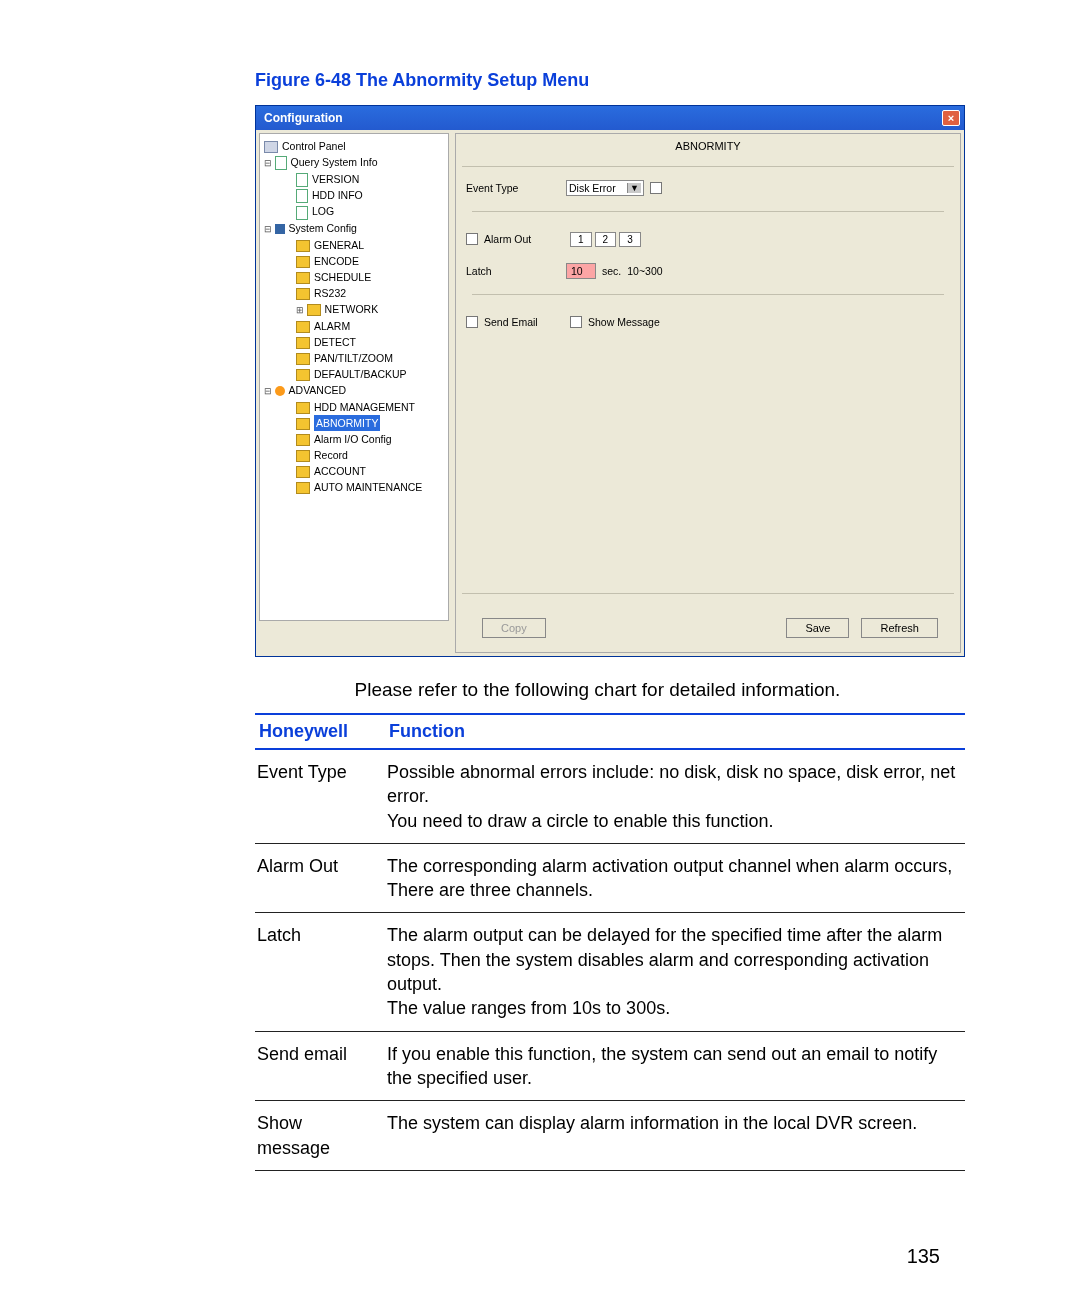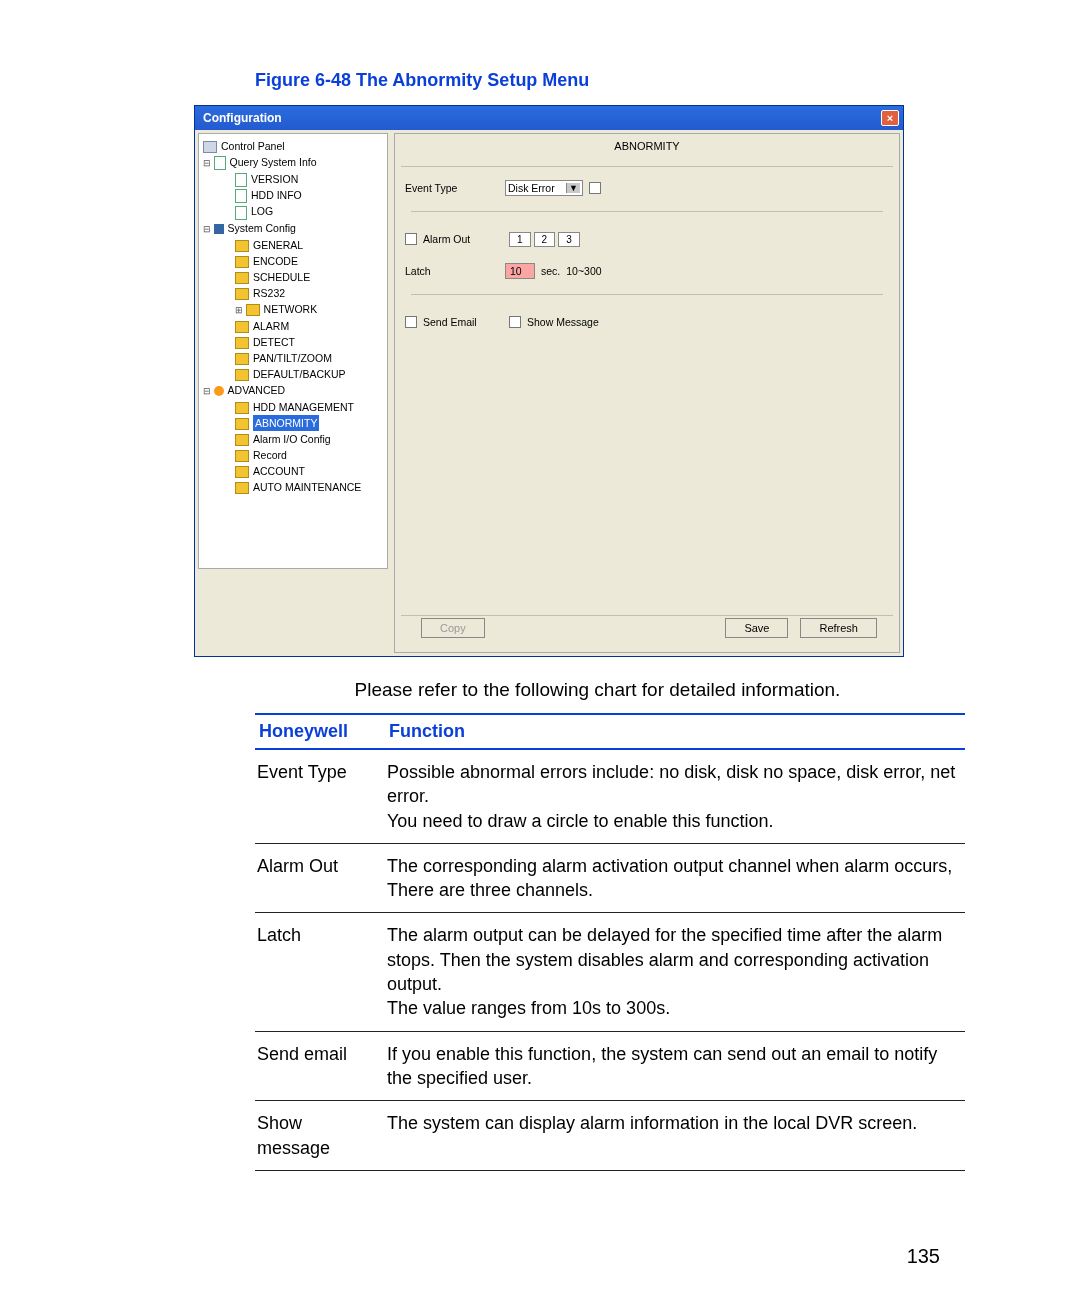--- a/index.html
+++ b/index.html
@@ -24,21 +24,21 @@
     margin-bottom: 34px;
   }
   .figure-caption {
     color: #0a3fda;
     font-weight: bold;
     font-size: 18px;
     margin-left: 115px;
     margin-bottom: 14px;
   }
   .screenshot {
-    margin-left: 54px;
+    margin-left: 115px;
     width: 710px;
     border: 1px solid #003399;
     font-family: Tahoma, Arial, sans-serif;
     font-size: 11px;
     background: #ece9d8;
   }
   .ss-titlebar {
     background: linear-gradient(#2a6cde,#235acf);
     color: #fff;
     font-weight: bold;
@@ -59,21 +59,21 @@
     font-weight:bold;
     border-radius:2px;
   }
   .ss-body { display:flex; }
   .ss-tree {
     width: 190px;
     background:#fff;
     border:1px solid #aaa;
     margin:3px;
     padding:4px 0;
-    height: 436px;
+    height: 488px;
     overflow:hidden;
     font-size:10.5px;
     color:#000;
   }
   .tree-item { white-space:nowrap; padding:0 4px; line-height:16px;}
   .ind1{padding-left:4px;} .ind3{padding-left:36px;}
   .folder::before{
     content:"";
     display:inline-block;
     width:12px;height:10px;
@@ -161,21 +161,21 @@
     flex:1;
   }
   .form-row{ display:flex; align-items:center; height:26px; margin-bottom:6px;}
   .form-label{ width:100px;}
   .cb{ width:12px;height:12px;border:1px solid #777;background:#fff;margin-right:6px;display:inline-block;vertical-align:middle;}
   .sel{ background:#fff;border:1px solid #888;padding:1px 2px; width:78px; font-size:10.5px; display:inline-flex; justify-content:space-between; align-items:center;}
   .sel-arrow{background:#c9c9c9;border-left:1px solid #888;width:14px;text-align:center;font-size:9px;}
   .nbox{ display:inline-block;border:1px solid #888;background:#fff;padding:1px 7px;font-size:10px;margin-right:3px;}
   .txtbox{ background:#fca5a5;border:1px solid #888;padding:1px 4px;width:30px;font-size:10.5px;display:inline-block;}
   .hr{ border-top:1px solid #c2bfae;margin:10px 6px 14px; }
-  .ss-footer{ display:flex; justify-content:flex-end; gap:12px; padding:2px 16px 14px; border-top:1px solid #c2bfae;margin:0 6px;}
+  .ss-footer{ display:flex; justify-content:flex-end; gap:12px; padding:24px 16px 14px; border-top:1px solid #c2bfae;margin:0 6px;}
   .ss-footer-left{flex:1; display:flex; padding-left:4px;}
   .btn{
     background:#ece9d8;
     border:1px solid #888;
     padding:3px 18px;
     font-size:11px;
     color:#000;
   }
   .btn.disabled{ color:#999;}
   .intro-text{

